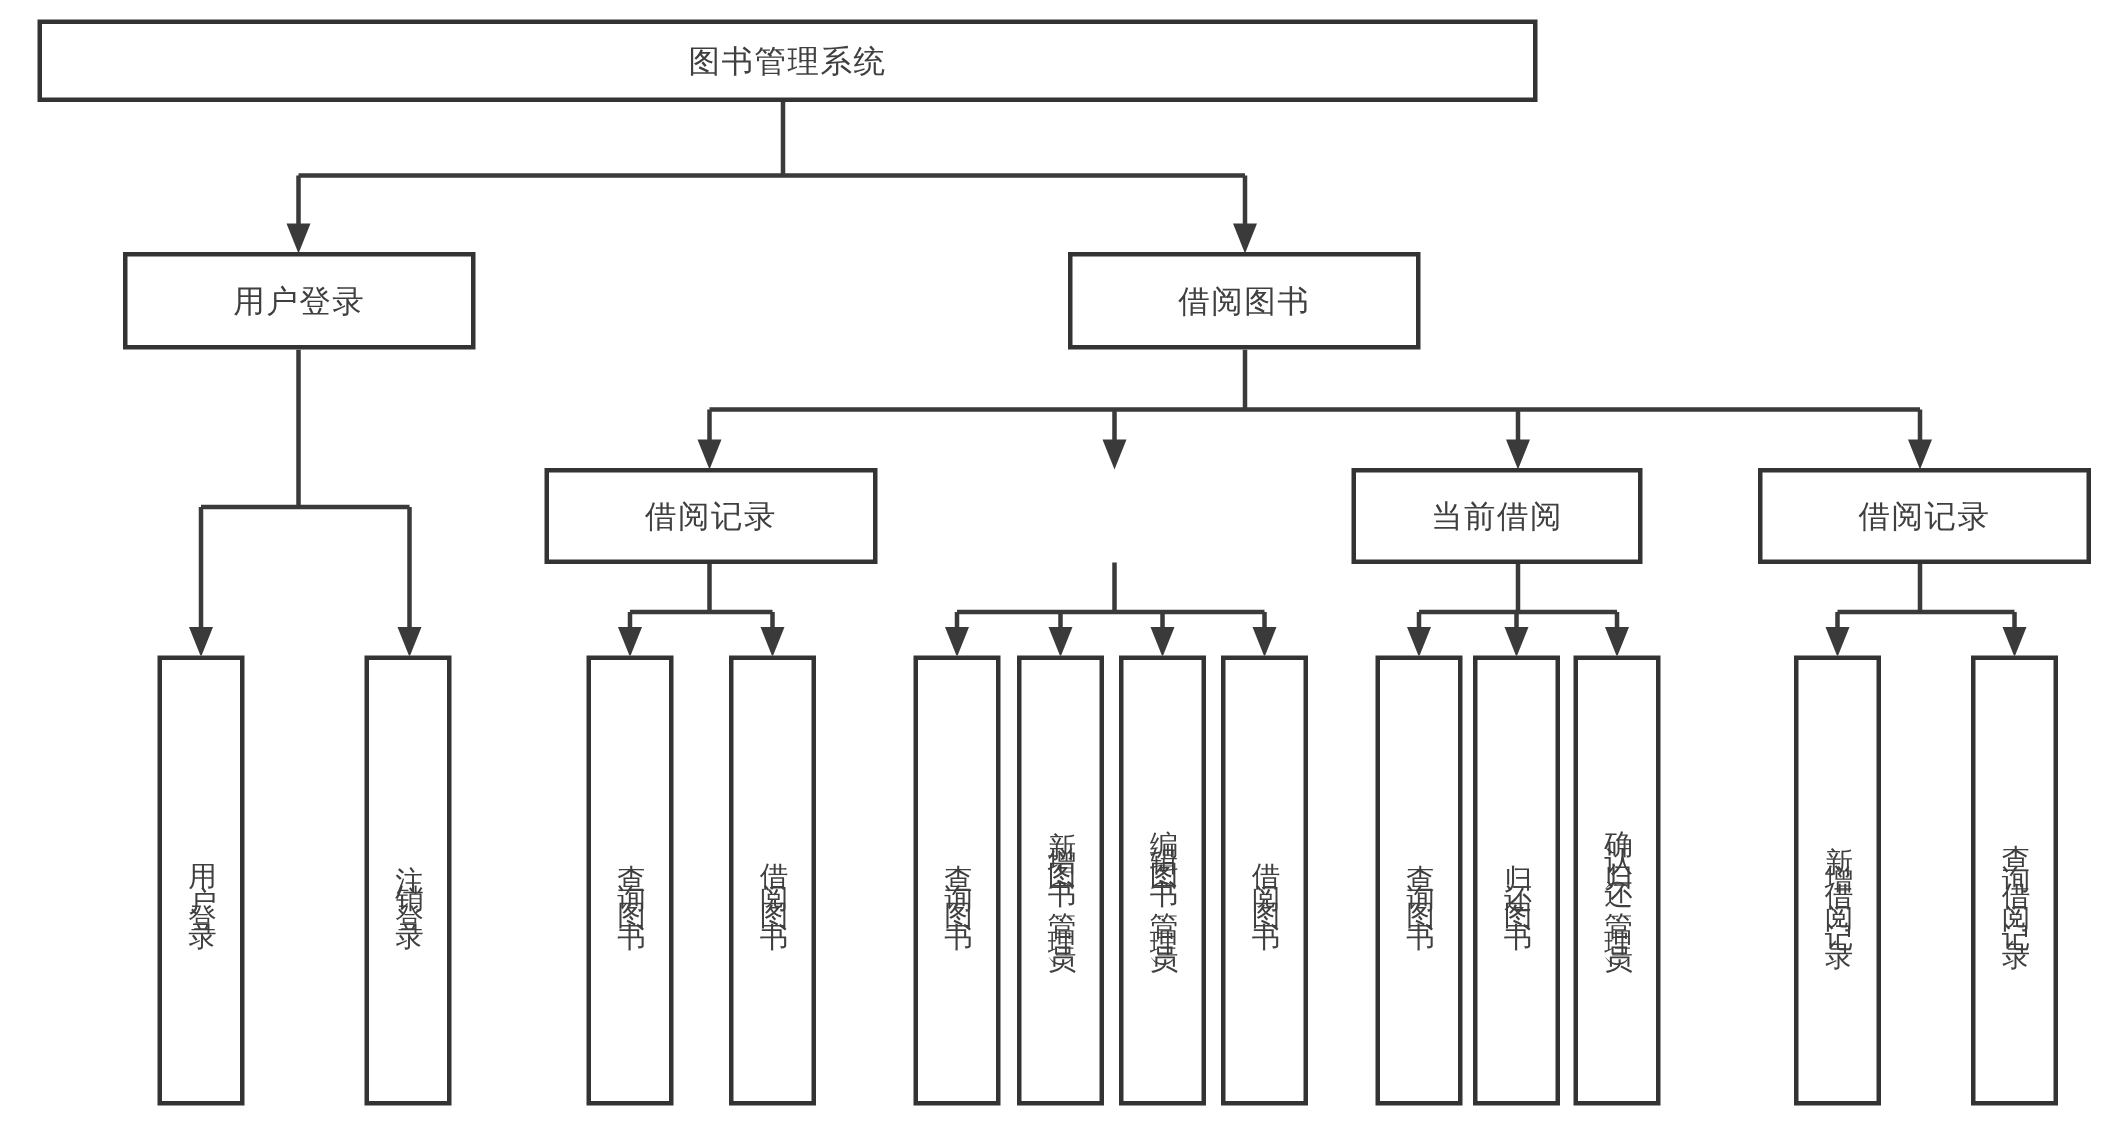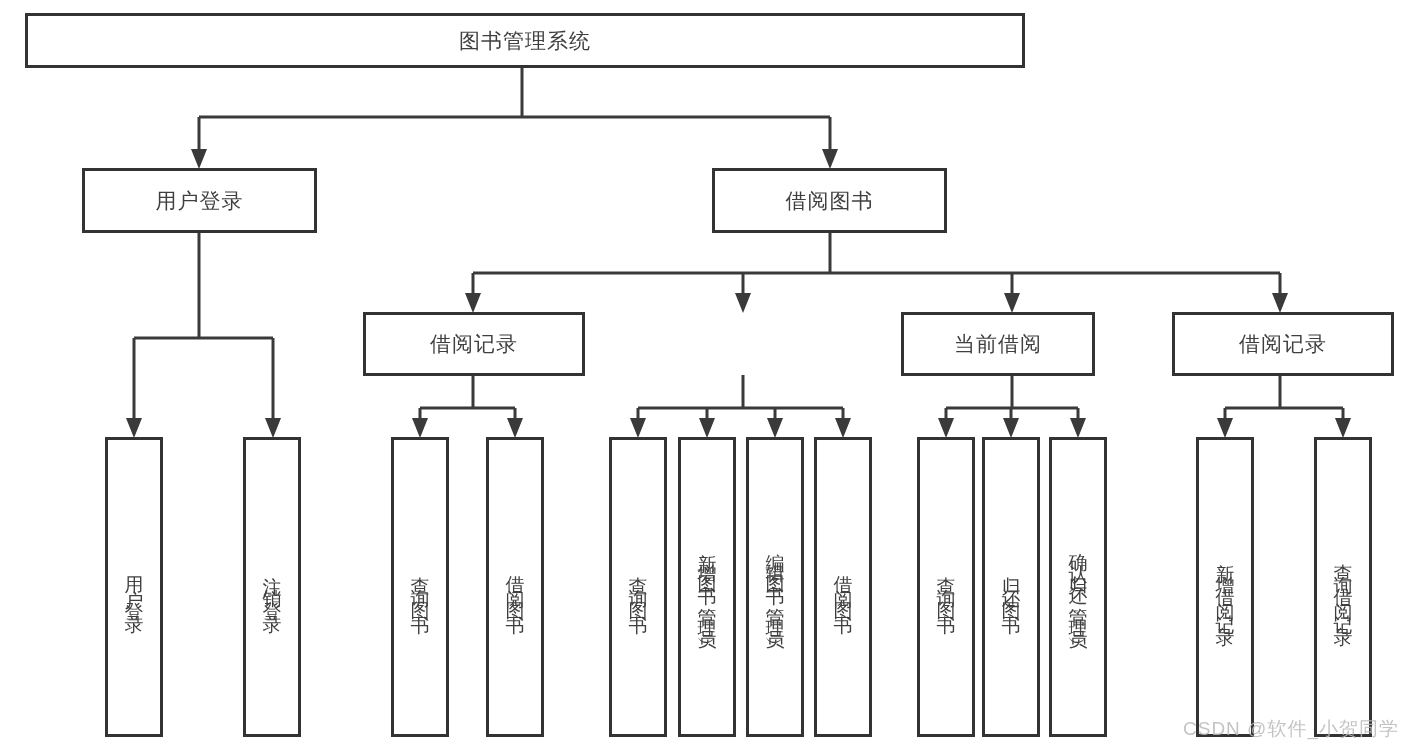--- a/index.html
+++ b/index.html
@@ -102,14 +102,13 @@
   <div class="box vbox dense" style="left:746px">编辑图书（管理员）</div>
   <div class="box vbox" style="left:814px">借阅图书</div>
 
   <div class="box vbox" style="left:917px">查询图书</div>
   <div class="box vbox" style="left:982px">归还图书</div>
   <div class="box vbox dense" style="left:1049px">确认归还（管理员）</div>
 
   <div class="box vbox" style="left:1196px">新增借阅记录</div>
   <div class="box vbox" style="left:1314px">查询借阅记录</div>
 
-  <div class="watermark">CSDN @软件_小贺同学</div>
 </div>
 
 </body></html>

